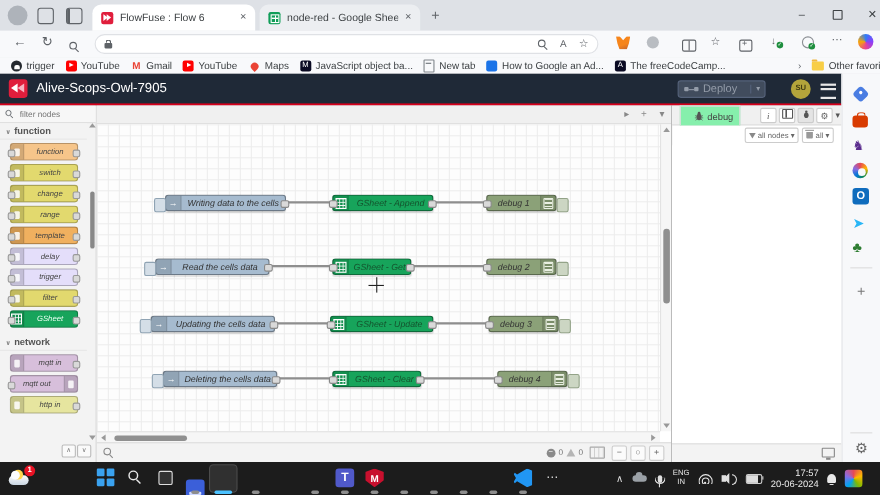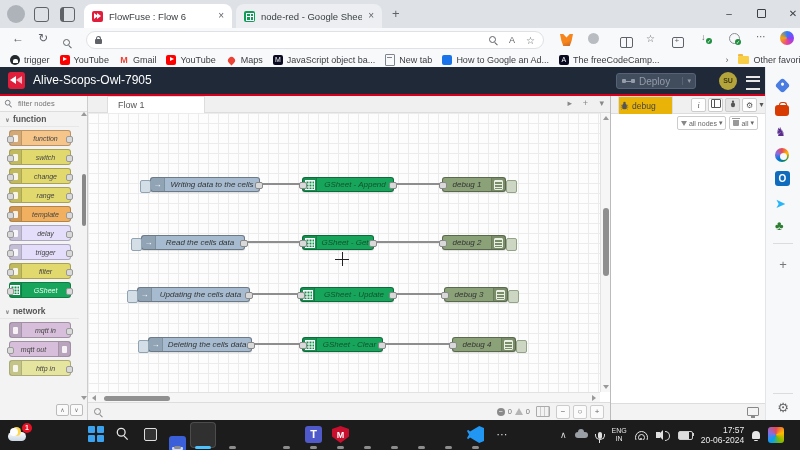--- a/index.html
+++ b/index.html
@@ -121,21 +121,21 @@
   .sqbtn.l{left:-11px;} .sqbtn.rr{right:-12px;background:#ccd6c3;border-color:#93a388;}
   .arrow-ic{color:#fff;font-style:normal;font-size:8px;font-weight:bold;}
   .dbg-ic{width:7px;height:8px;background:repeating-linear-gradient(#e9efe2 0 1px,transparent 1px 3px);border:1px solid #e9efe2;border-radius:1px;}
   .wire{position:absolute;height:2px;background:#8e8e8e;border-radius:1px;}
   .crosshair{position:absolute;width:14px;height:14px;}
   .crosshair::before{content:"";position:absolute;left:7px;top:0;width:1.4px;height:14px;background:#222;}
   .crosshair::after{content:"";position:absolute;left:0;top:7px;width:14px;height:1.4px;background:#222;}
   
   .dbg{left:610px;top:96px;width:155px;height:324px;background:#fff;border-left:1px solid #bbb;box-sizing:border-box;}
   .dbg-tabs{left:0;top:0;width:154px;height:18px;background:#f0f0f0;border-bottom:1px solid #ddd;box-sizing:border-box;}
-  .dbg-tab{position:absolute;left:7px;top:0;width:55px;height:18px;background:#eab308;border:1px solid #ddd;border-bottom:none;box-sizing:border-box;font-size:8.5px;color:#444;display:flex;align-items:center;gap:3px;padding-left:1px;}
+  .dbg-tab{position:absolute;left:7px;top:0;width:55px;height:18px;background:#86efac;border:1px solid #ddd;border-bottom:none;box-sizing:border-box;font-size:8.5px;color:#444;display:flex;align-items:center;gap:3px;padding-left:12px;}
   .mini-btn{position:absolute;top:2px;width:15px;height:14px;border:1px solid #ccc;background:#fff;border-radius:2px;text-align:center;line-height:13px;font-size:8px;color:#555;box-sizing:border-box;}
   .mini-btn.sel{background:#e4e4e4;}
   .bookic{display:inline-block;width:8px;height:7px;border:1px solid #555;border-radius:1px;background:linear-gradient(90deg,#555 1px,transparent 1px) 2.5px 0/8px 7px no-repeat;}
   .dbg-filter{left:0;top:19px;width:154px;height:16px;display:flex;justify-content:flex-end;align-items:center;gap:3px;padding-right:7px;box-sizing:border-box;}
   .fbtn{height:12px;border:1px solid #ccc;background:#fff;border-radius:2px;font-size:7px;color:#666;display:flex;align-items:center;gap:2px;padding:0 3px;}
   .funnel{width:0;height:0;border-left:3px solid transparent;border-right:3px solid transparent;border-top:5px solid #888;}
   .trash{width:6px;height:6px;background:#999;border-radius:0 0 1px 1px;position:relative;}
   .trash::before{content:"";position:absolute;left:-1px;top:-2px;width:8px;height:1.2px;background:#999;}
   .dbg-foot{left:0;top:307px;width:154px;height:17px;background:#f3f3f3;border-top:1px solid #ddd;box-sizing:border-box;}
   .monitor{position:absolute;right:6px;top:3px;width:10px;height:7px;border:1px solid #888;border-radius:1px;}
@@ -420,21 +420,20 @@
     <div class="tri" style="left:-1px;top:-4px;border-left:3px solid transparent;border-right:3px solid transparent;border-bottom:4px solid #999;"></div>
     <div class="thumb"></div>
     <div class="tri" style="left:-1px;bottom:-4px;border-left:3px solid transparent;border-right:3px solid transparent;border-top:4px solid #999;"></div>
   </div>
   <div class="pfoot-btn" style="right:18px;">∧</div>
   <div class="pfoot-btn" style="right:4px;">∨</div>
 </div>
 
 <div class="abs wsp">
   <div class="abs flowtabs">
-    <div class="flowtab">Flow 1</div>
     <div class="ftbtn" style="right:38px;">▸</div>
     <div class="ftbtn" style="right:22px;">+</div>
     <div class="ftbtn" style="right:6px;">▾</div>
   </div>
 
   <div class="abs canvas">
 
     <div class="wire" style="left:172px;top:70px;width:43px;"></div>
     <div class="wire" style="left:305px;top:70px;width:50px;"></div>
     <div class="fnode n-inject" style="left:62px;top:64px;width:110px;">

